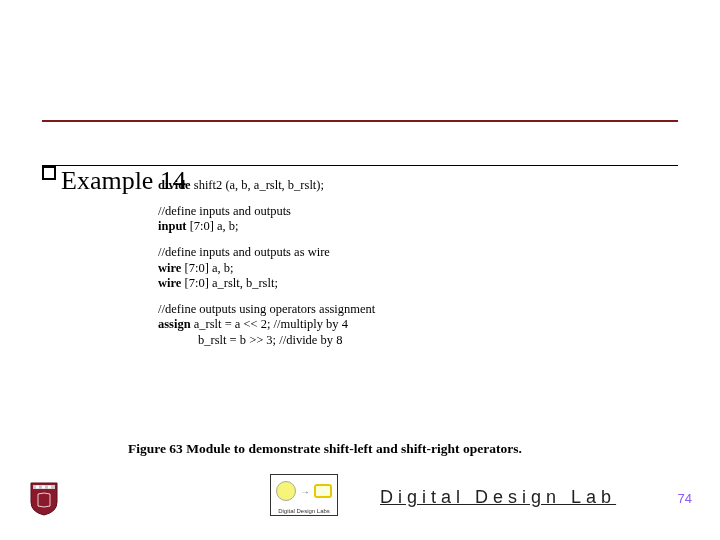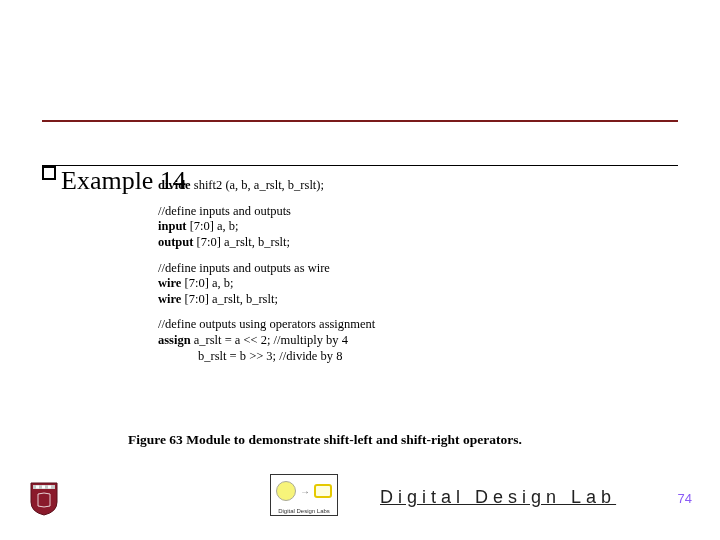--- a/index.html
+++ b/index.html
@@ -53,21 +53,21 @@
     font-size: 12.5px;
     line-height: 1.25;
     color: #000;
   }
   .code-block p { margin-bottom: 0; }
   .para-gap { height: 10px; }
   .indent { padding-left: 40px; }
   .caption {
     position: absolute;
     left: 128px;
-    top: 432px;
+    top: 441px;
     font-family: 'Times New Roman', serif;
     font-size: 13.5px;
     font-weight: bold;
   }
   .footer {
     position: absolute;
     left: 0;
     right: 0;
     bottom: 24px;
     height: 40px;
@@ -143,21 +143,20 @@
   <div class="heading-text">Example 14</div>
 </div>
 
 <div class="under-rule"></div>
 
 <div class="code-block">
   <p><b>divide</b><span> shift2 (a, b, a_rslt, b_rslt);</span></p>
   <div class="para-gap"></div>
   <p>//define inputs and outputs</p>
   <p><b>input</b><span> [7:0] a, b;</span></p>
-  <p><b>output</b><span> [7:0] a_rslt, b_rslt;</span></p>
   <div class="para-gap"></div>
   <p>//define inputs and outputs as wire</p>
   <p><b>wire</b><span> [7:0] a, b;</span></p>
   <p><b>wire</b><span> [7:0] a_rslt, b_rslt;</span></p>
   <div class="para-gap"></div>
   <p>//define outputs using operators assignment</p>
   <p><b>assign</b><span>   a_rslt = a &lt;&lt; 2;     //multiply by 4</span></p>
   <p class="indent">b_rslt = b &gt;&gt; 3;    //divide by 8</p>
   <div class="para-gap"></div>
 </div>

